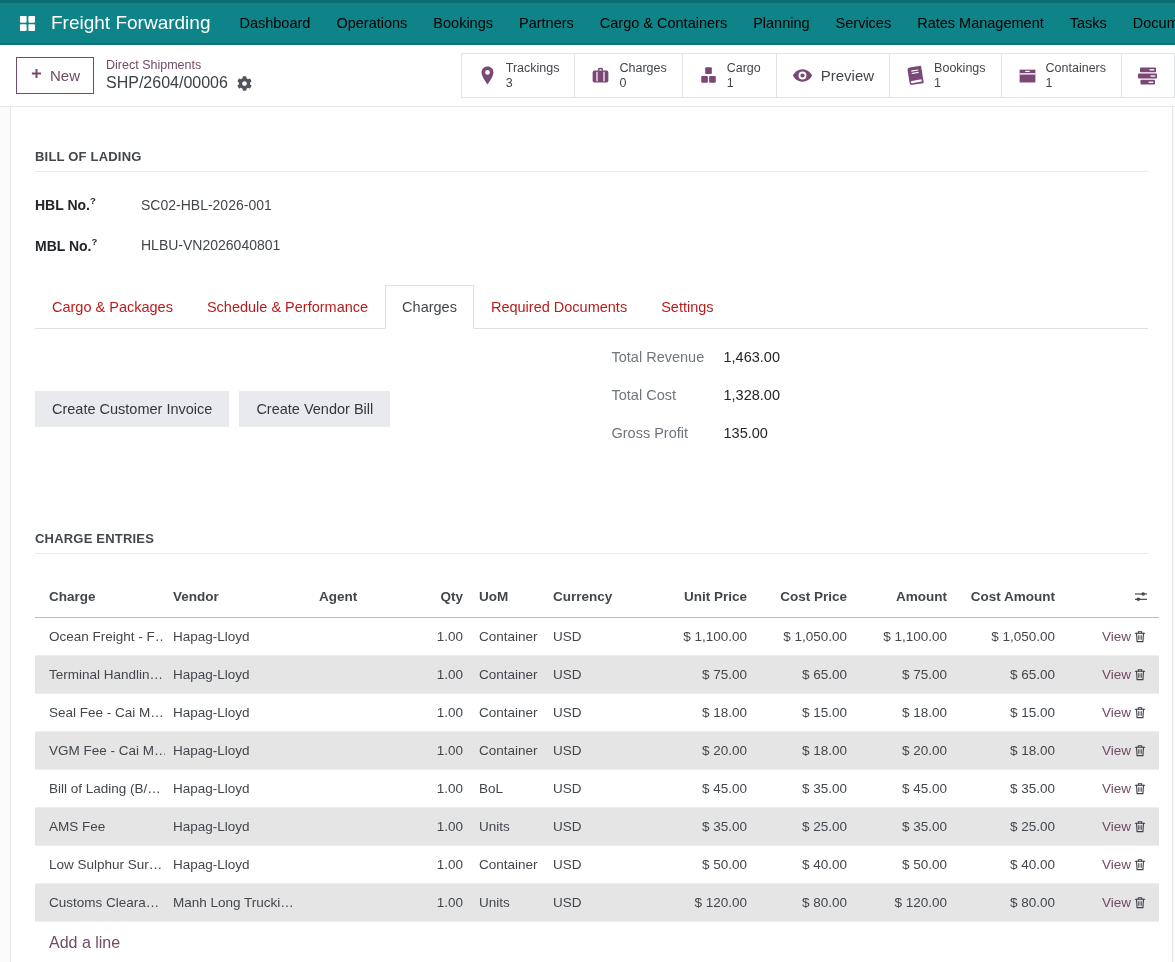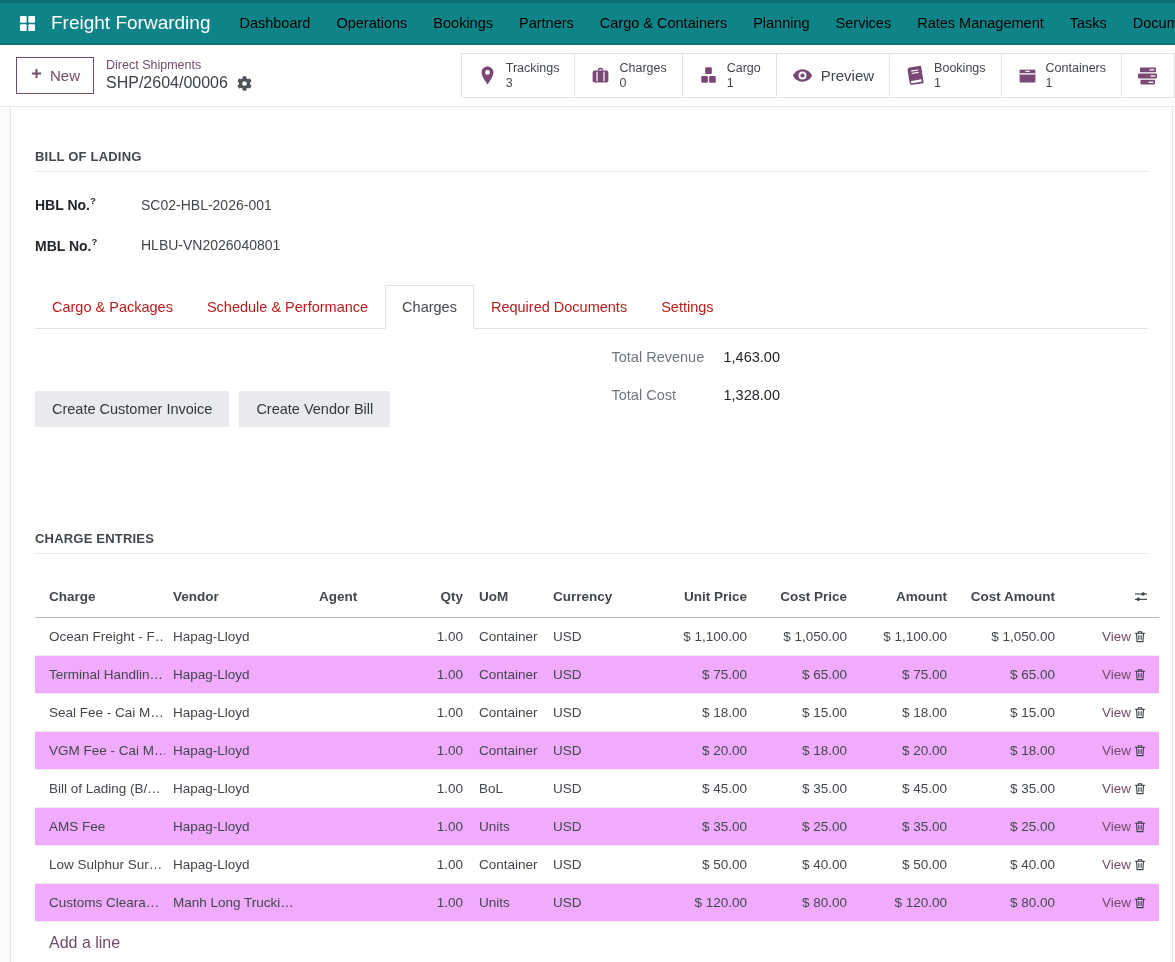--- a/index.html
+++ b/index.html
@@ -63,21 +63,21 @@
   .total-label { color:#6f757c; width:112px; }
   .total-value { color:#22262a; font-weight:500; }
   
   .charge-table { width:100%; border-collapse:collapse; margin-top:20px; font-size:13.5px; table-layout:fixed; }
   .charge-table th { font-weight:700; color:#42474d; padding:14px 8px 12px; border-bottom:1px solid #b7bcc1; text-align:left; white-space:nowrap; overflow:hidden; cursor:pointer; }
   .charge-table th.r, .charge-table td.r { text-align:right; }
   .charge-table th.th-icon { text-align:right; padding-right:10px; cursor:pointer; }
   .th-icon svg { width:16px; height:16px; vertical-align:middle; }
   .charge-table td { padding:11px 8px; color:#42474d; border-top:1px solid #eceef0; white-space:nowrap; overflow:hidden; cursor:pointer; }
   .charge-table td.first, .charge-table th.first { padding-left:14px; }
-  .charge-table tr.alt td { background:#f0abfc; }
+  .charge-table tr.alt td { background:#e5e5e5; }
   .actions-inner { display:flex; justify-content:flex-end; align-items:center; gap:2px; padding-right:4px; }
   .view-link { color:#714B67; cursor:pointer; text-decoration:none; }
   .trash-btn { background:none; border:none; padding:0; cursor:pointer; display:flex; }
   .trash-btn svg { width:14px; height:15px; stroke:#3c4248; }
   .add-line-row td { border-top:1px solid #eceef0; border-bottom:1px solid #dee2e6; padding:12px 8px 14px 14px; background:#fff; }
   .add-line { color:#714B67; font-size:16px; cursor:pointer; text-decoration:none; }
 </style>
 </head>
 <body>
 
@@ -254,20 +254,24 @@
     <div class="tb-left" id="action-buttons"><button class="btn-gray">Create Customer Invoice</button><button class="btn-gray">Create Vendor Bill</button></div>
     <div class="tb-right" id="totals">
         <div class="total-row">
           <span class="total-label">Total Revenue</span>
           <span class="total-value">1,463.00</span>
         </div>
         <div class="total-row">
           <span class="total-label">Total Cost</span>
           <span class="total-value">1,328.00</span>
         </div>
+        <div class="total-row">
+          <span class="total-label">Gross Profit</span>
+          <span class="total-value">135.00</span>
+        </div>
       </div>
   </div>
 
   <h3 class="section-title st-charges">CHARGE ENTRIES</h3>
   <table class="charge-table">
     <colgroup>
       <col style="width:130px">
         <col style="width:146px">
         <col style="width:108px">
         <col style="width:52px">

